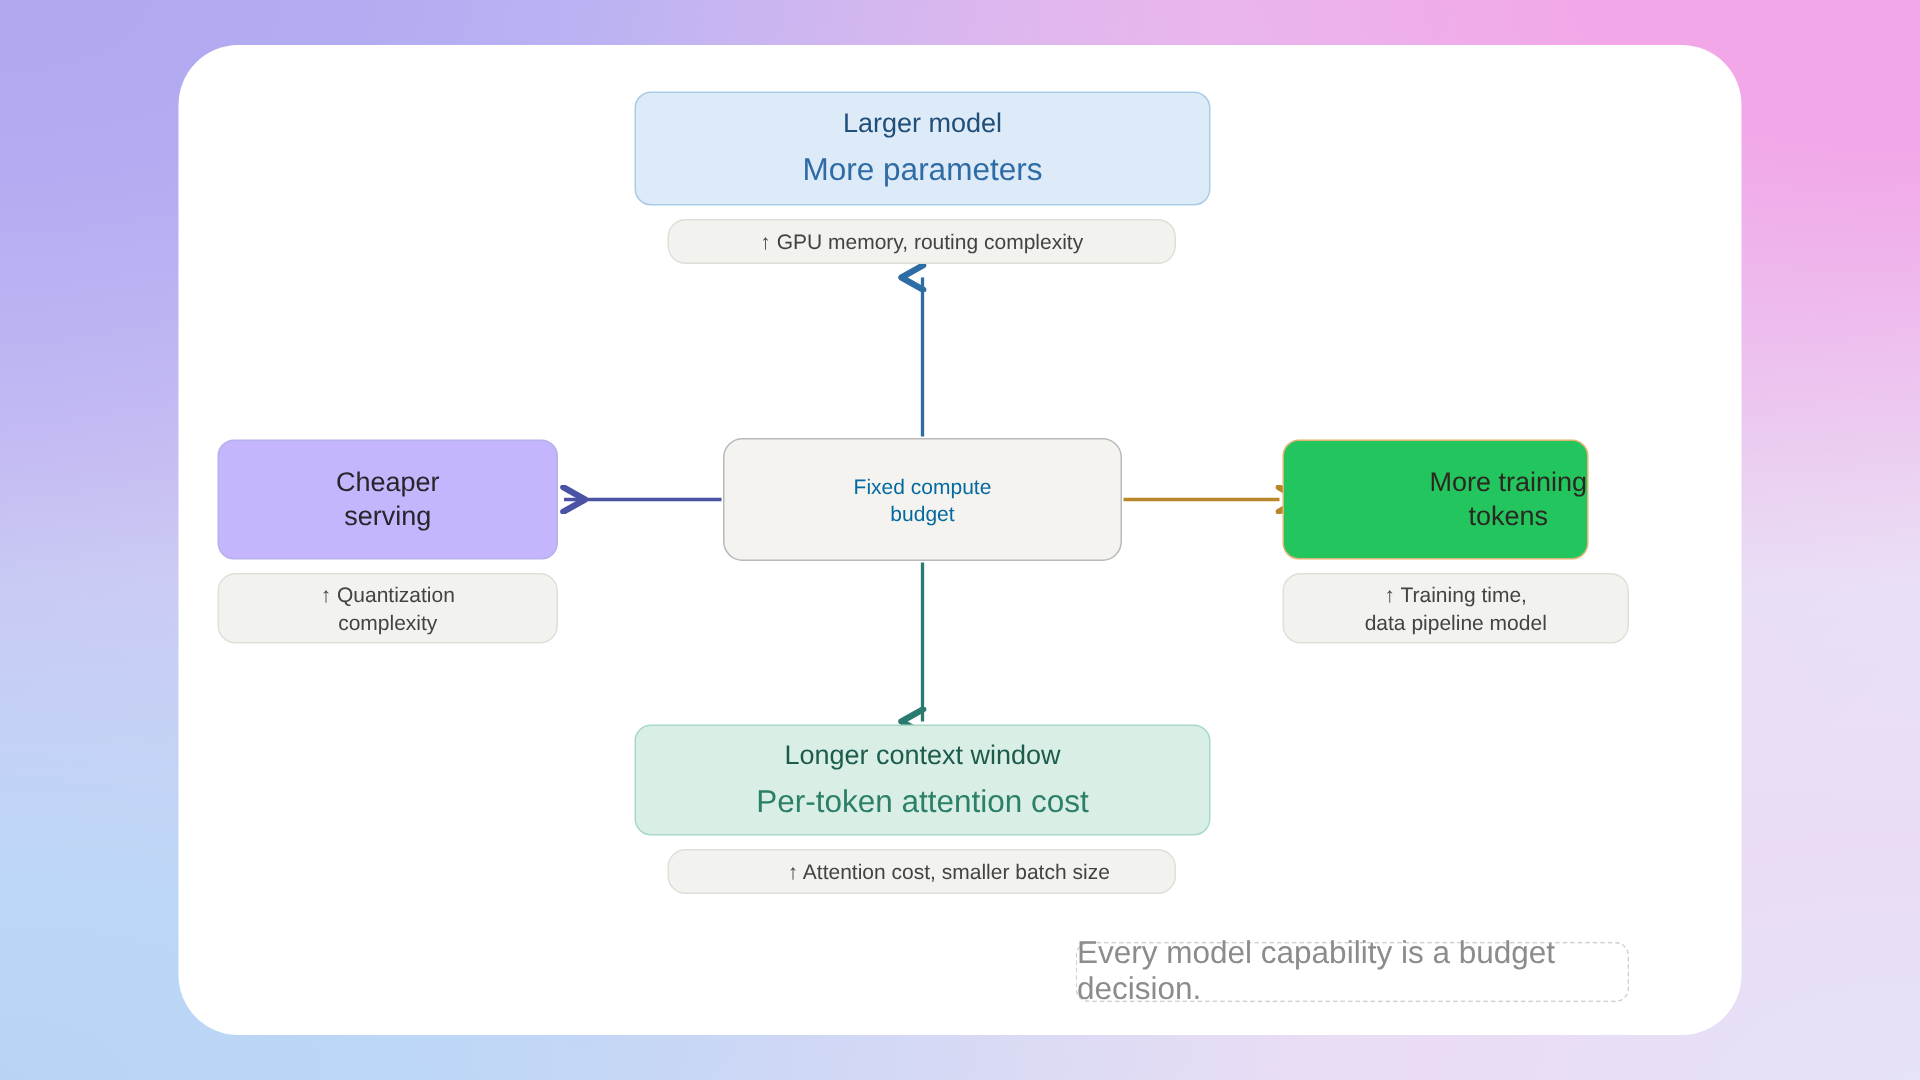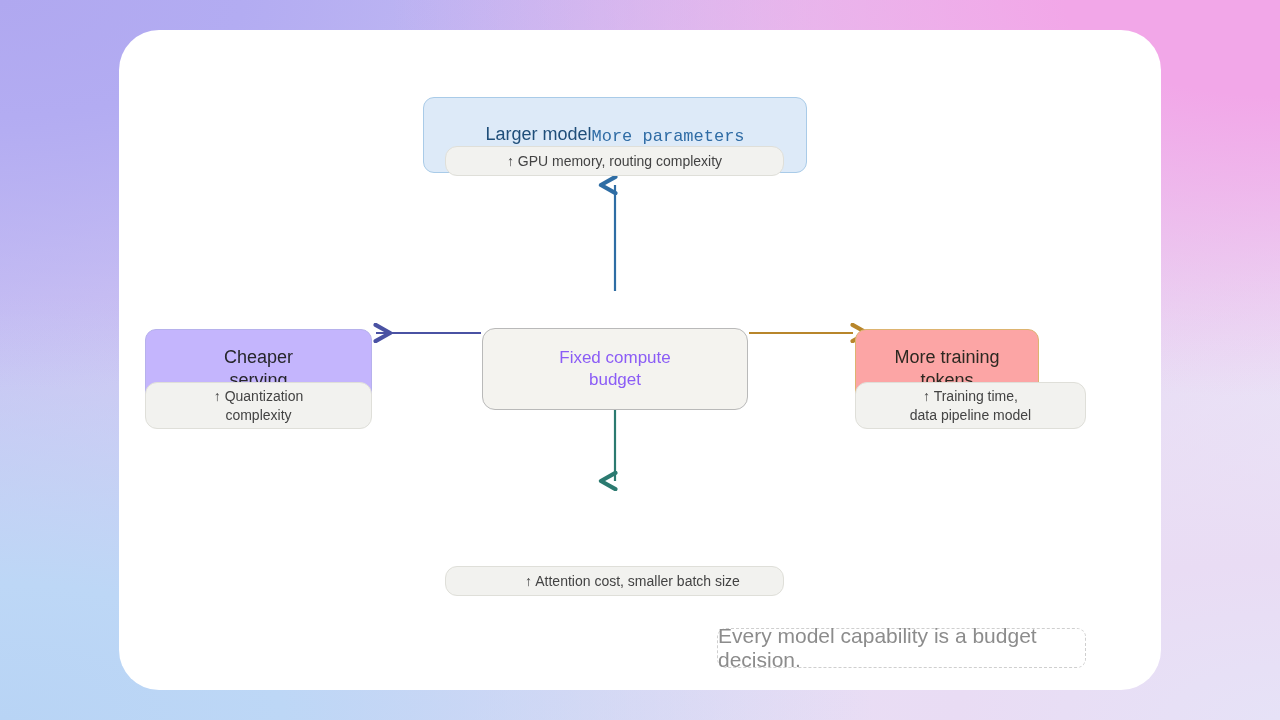--- a/index.html
+++ b/index.html
@@ -37,69 +37,68 @@
     border-radius: 40px;
   }
 
   
   .node {
     position: absolute;
     border-radius: 11px;
     border: 1px solid #cfcfcf;
     background: #f3f3f0;
     display: flex;
-    flex-direction: row;
+    flex-direction: column;
     align-items: center;
     justify-content: center;
     text-align: center;
     line-height: 1.3;
-    margin-top: 36px;
   }
   .node .title {
     font-size: 18px;
     color: #2f2f2f;
     white-space: pre-line;
   }
   .node .sub {
-    font-size: 17px;
+    font-size: 21px;
     margin-top: 5px;
-    font-family: Liberation Mono, monospace;
   }
 
   
   #node-center {
     left: 482px; top: 292px; width: 266px; height: 82px;
     background: #f4f3ef;
     border-color: #b9b9b9;
     border-radius: 13px;
   }
-  #node-center .title { font-size: 17px; color: #8b5cf6; }
+  #node-center .title { font-size: 14px; color: #0369a1; }
 
   
   #node-top {
     left: 423px; top: 61px; width: 384px; height: 76px;
     background: #ddeaf8;
     border-color: #a9cbe8;
   }
   #node-top .title { color: #1f4e79; font-size: 18px; }
   #node-top .sub   { color: #2f6ca5; }
 
   
   #node-left {
     left: 145px; top: 293px; width: 227px; height: 80px;
     background: #c4b5fd;
     border-color: #b6b1ec;
   }
   #node-left .title { color: #26262b; }
 
   
   #node-right {
-    left: 855px; top: 293px; width: 184px; height: 80px;
-    background: #fca5a5;
+    left: 855px; top: 293px; width: 204px; height: 80px;
+    background: #22c55e;
     border-color: #ddb470;
+    align-items: flex-end;
   }
   #node-right .title { color: #2c2821; }
 
   
   #node-bottom {
     left: 423px; top: 483px; width: 384px; height: 74px;
     background: #d9efe6;
     border-color: #a8d9c8;
   }
   #node-bottom .title { color: #1d5b4c; font-size: 18px; }
@@ -202,17 +201,21 @@
   <div class="pill" id="pill-left">↑ Quantization
 complexity</div>
 
   <div class="node" id="node-right">
     <div class="title">More training
 tokens</div>
   </div>
   <div class="pill" id="pill-right">↑ Training time,
 data pipeline model</div>
 
+  <div class="node" id="node-bottom">
+    <div class="title">Longer context window</div>
+    <div class="sub">Per-token attention cost</div>
+  </div>
   <div class="pill" id="pill-bottom">↑ Attention cost, smaller batch size</div>
 
   <div id="footer-note">Every model capability is a budget decision.</div>
 
 </div>
 
 </body></html>

